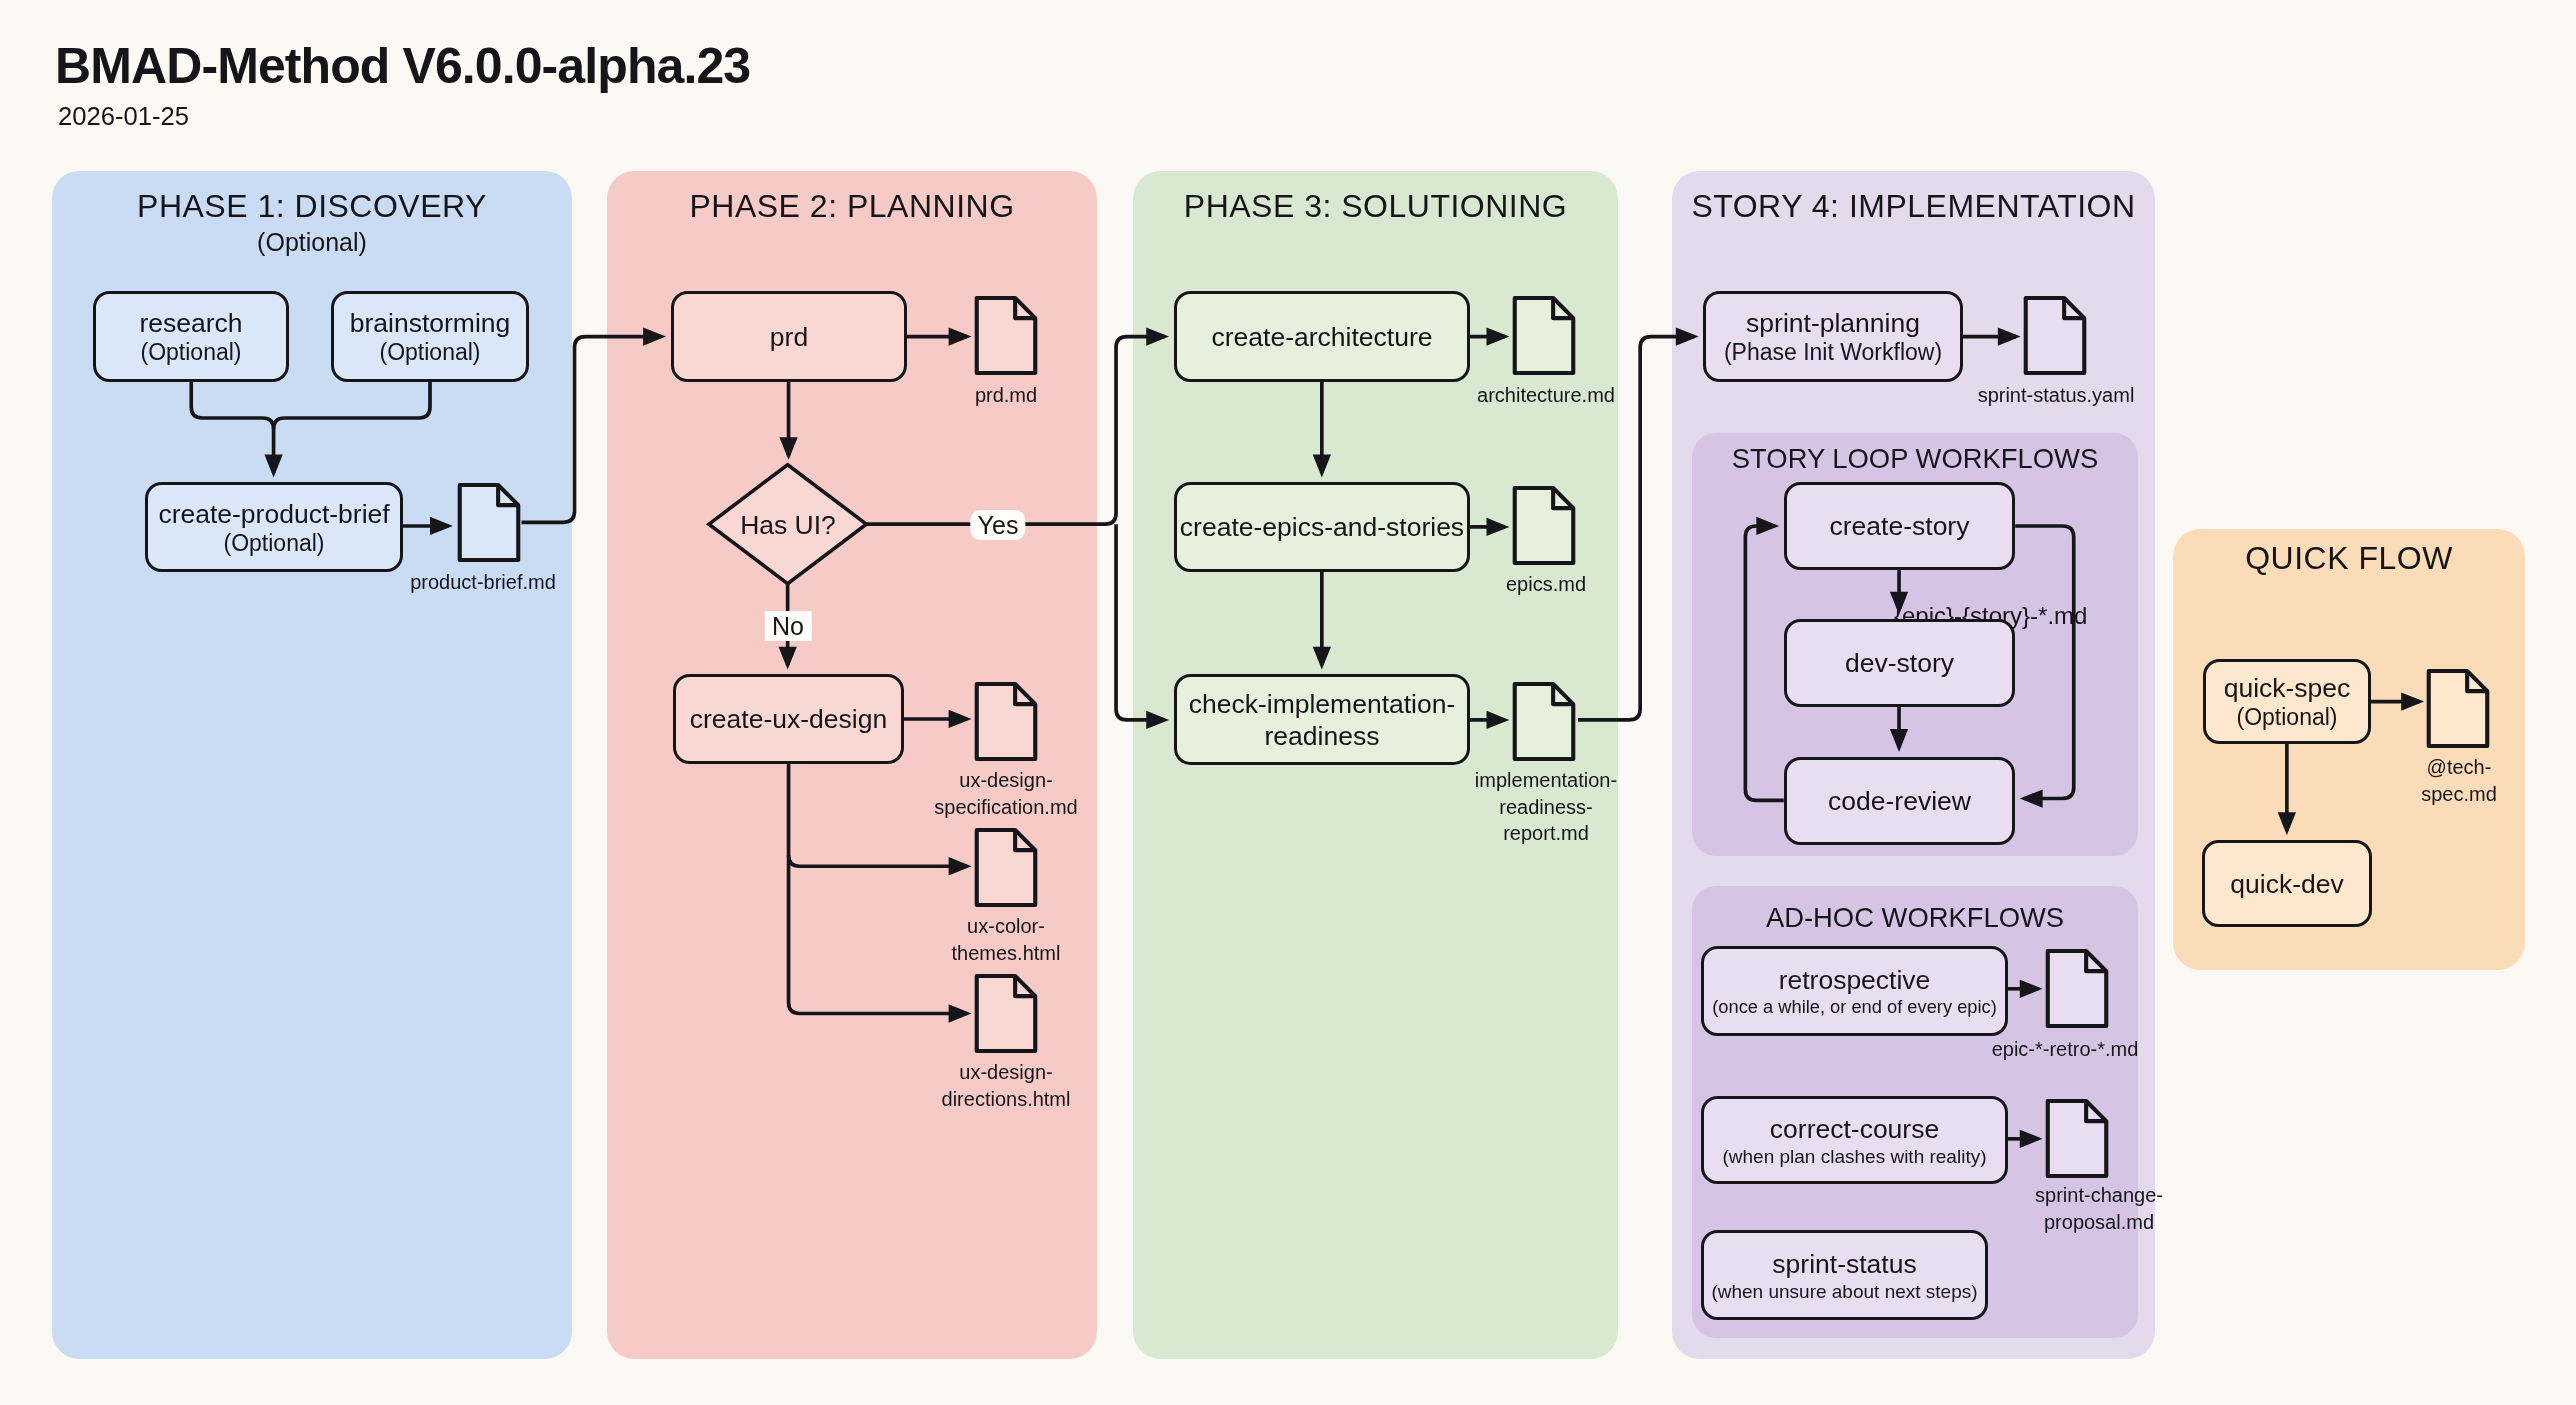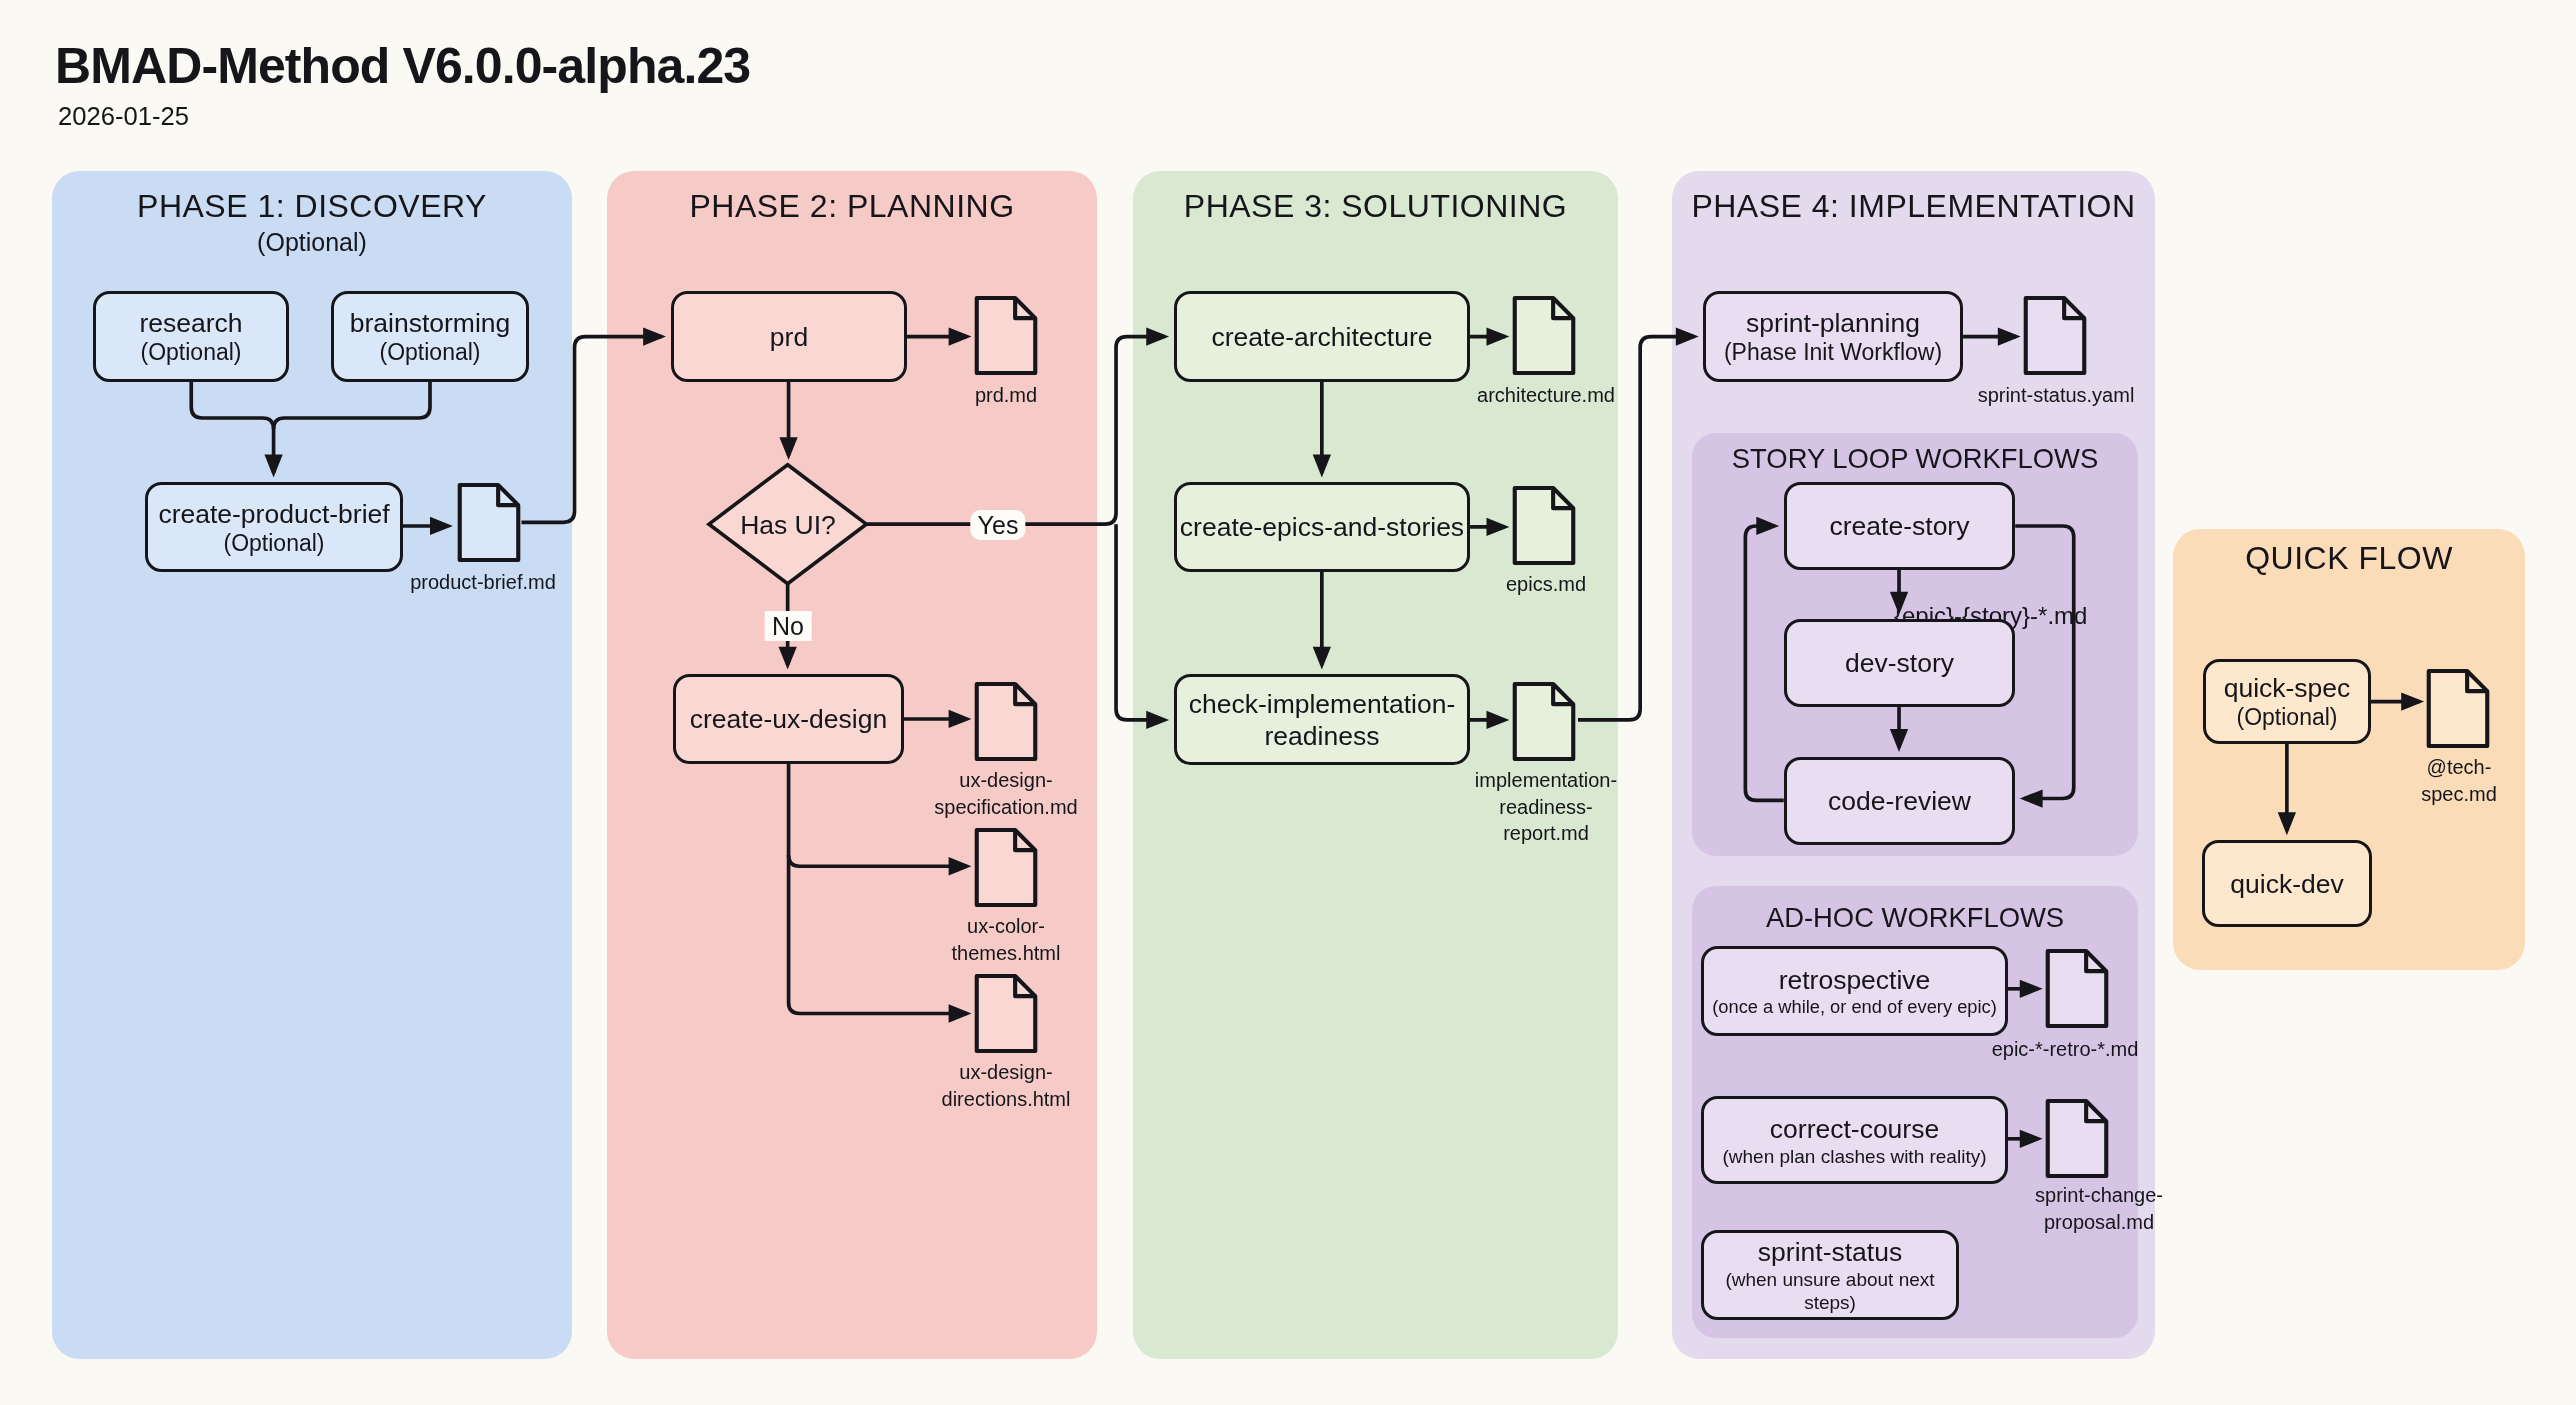--- a/index.html
+++ b/index.html
@@ -58,21 +58,21 @@
 <div class="panel p3" style="left:1133px;top:171px;width:485px;height:1188px;"></div>
 <div class="panel p4" style="left:1672px;top:171px;width:483px;height:1188px;"></div>
 <div class="panel pinner" style="left:1692px;top:433px;width:446px;height:423px;"></div>
 <div class="panel pinner" style="left:1692px;top:886px;width:446px;height:452px;"></div>
 <div class="panel pq" style="left:2173px;top:529px;width:352px;height:441px;"></div>
 
 <div class="phead" style="left:52px;top:188px;width:520px;">PHASE 1: DISCOVERY</div>
 <div class="psub" style="left:52px;top:228px;width:520px;">(Optional)</div>
 <div class="phead" style="left:607px;top:188px;width:490px;">PHASE 2: PLANNING</div>
 <div class="phead" style="left:1133px;top:188px;width:485px;">PHASE 3: SOLUTIONING</div>
-<div class="phead" style="left:1672px;top:188px;width:483px;">PHASE 4: IMPLEMENTATION</div>
+<div class="phead" style="left:1672px;top:188px;width:483px;">STORY 4: IMPLEMENTATION</div>
 <div class="shead" style="left:1692px;top:443px;width:446px;">STORY LOOP WORKFLOWS</div>
 <div class="shead" style="left:1692px;top:902px;width:446px;">AD-HOC WORKFLOWS</div>
 <div class="phead" style="left:2173px;top:540px;width:352px;">QUICK FLOW</div>
 <div class="qsub" style="left:2173px;top:576px;">Fast-track path for small
 changes and bug fixes</div>
 
 <svg class="overlay" width="2576" height="1405" viewBox="0 0 2816 1536">
   <defs>
     <marker id="ah" markerUnits="userSpaceOnUse" markerWidth="30" markerHeight="24" refX="22" refY="12" orient="auto">
       <path d="M2,2 L27,12 L2,22 Z" fill="#15151a"></path>
@@ -222,21 +222,21 @@
 <div class="node n4" style="left:1701px;top:1096px;width:307px;height:88px;">
   <span>correct-course</span>
   <span class="sub21">(when plan clashes with reality)</span>
 </div>
 <svg class="doc" style="left:2045px;top:1098px;" width="64" height="81" viewBox="0 0 70 88">
   <path d="M3,3 H45 L67,25 V85 H3 Z" fill="#e9ddf2" stroke="#15151a" stroke-width="4.5" stroke-linejoin="round"></path>
   <path d="M45,3 V25 H67" fill="none" stroke="#15151a" stroke-width="4.5" stroke-linejoin="round"></path>
 </svg>
 <div class="doc-label" style="left:2068px;top:1182px;margin-left:31px;">sprint-change-
 proposal.md</div>
-<div class="node n4" style="left:1701px;top:1230px;width:258px;height:90px;">
+<div class="node n4" style="left:1701px;top:1230px;width:287px;height:90px;">
   <span>sprint-status</span>
   <span class="sub21">(when unsure about next steps)</span>
 </div>
 
 <div class="node nq" style="left:2203px;top:659px;width:168px;height:85px;">
   <span>quick-spec</span>
   <span class="sub">(Optional)</span>
 </div>
 <svg class="doc" style="left:2426px;top:668px;" width="64" height="81" viewBox="0 0 70 88">
   <path d="M3,3 H45 L67,25 V85 H3 Z" fill="#fde7cd" stroke="#15151a" stroke-width="4.5" stroke-linejoin="round"></path>

